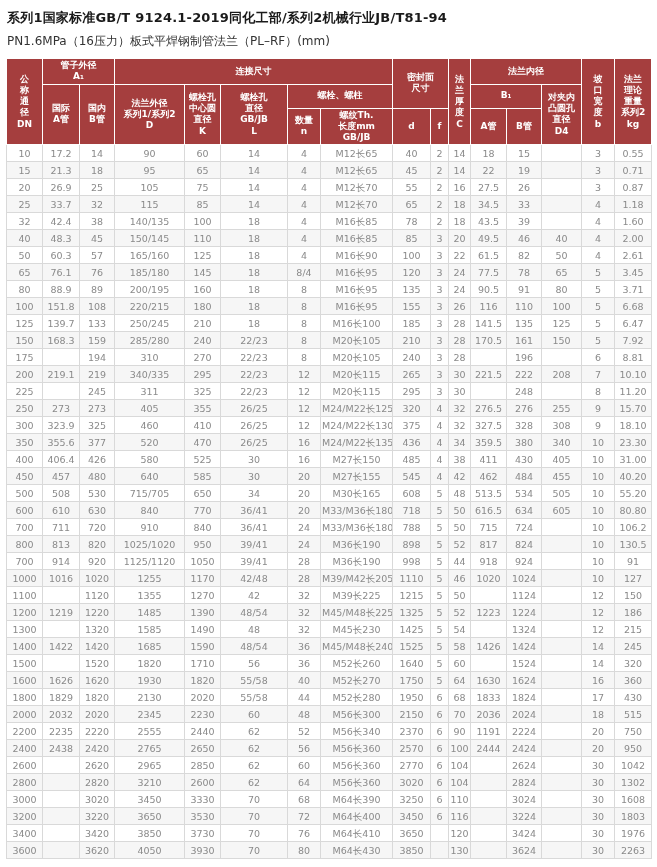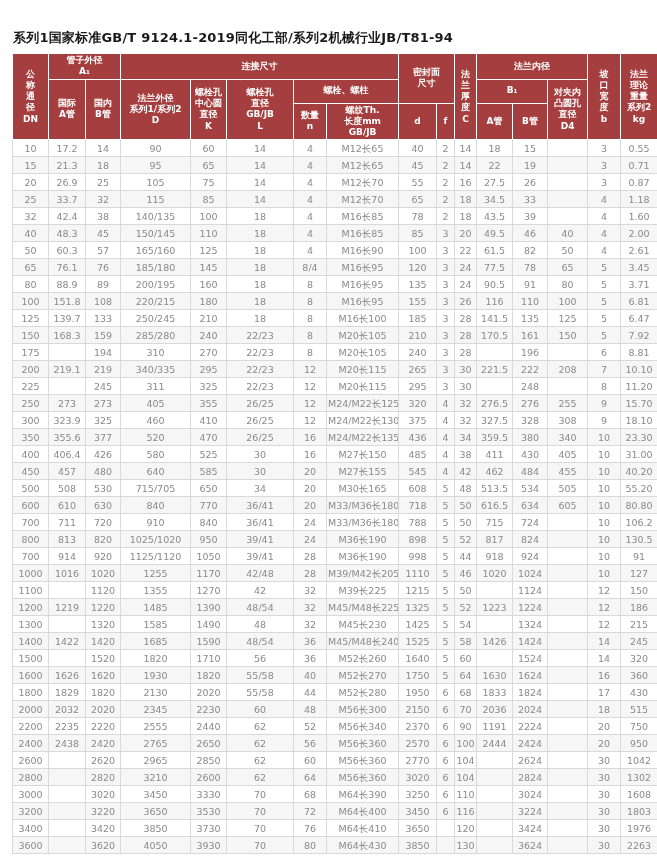--- a/index.html
+++ b/index.html
@@ -2,21 +2,21 @@
 <html><head>
 <meta charset="utf-8">
 <style>
   * { margin: 0; padding: 0; box-sizing: border-box; }
   html, body { background: #ffffff; }
   body {
     width: 657px; height: 867px;
     font-family: "DejaVu Sans", "Liberation Sans", sans-serif;
     overflow: hidden;
   }
-  .page { padding: 6px 6px 0 12px; margin-top: 20px; }
+  .page { padding: 6px 6px 0 6px; }
   .title {
     font-size: 13px; font-weight: bold; color: #1a1a1a;
     padding: 3px 0 6px 1px; letter-spacing: 0.2px;
   }
   .subtitle {
     font-size: 12px; font-weight: normal; color: #333333;
     padding: 0 0 8px 1px;
   }
   table.flange {
     width: 645px; table-layout: fixed; border-collapse: collapse;
@@ -40,20 +40,21 @@
     white-space: nowrap; overflow: hidden;
   }
   table.flange tbody tr.alt td { background: #f6f6f6; }
   table.flange tbody tr td:first-child { color: #8a8a8a; }
 </style>
 </head>
 <body>
 
 <div class="page">
   <div class="title">系列1国家标准GB/T 9124.1-2019同化工部/系列2机械行业JB/T81-94</div>
+  <div class="subtitle">PN1.6MPa（16压力）板式平焊钢制管法兰（PL–RF）(mm)</div>
 
   <table class="flange">
     <colgroup>
       <col style="width:36px">
         <col style="width:37px">
         <col style="width:35px">
       <col style="width:70px">
         <col style="width:36px">
         <col style="width:67px">
       <col style="width:33px">
@@ -303,21 +304,21 @@
           <td>18</td>
           <td>8</td>
           <td>M16长95</td>
           <td>155</td>
           <td>3</td>
           <td>26</td>
           <td>116</td>
           <td>110</td>
           <td>100</td>
           <td>5</td>
-          <td>6.81</td>
+          <td>6.68</td>
         </tr>
         <tr>
           <td>125</td>
           <td>139.7</td>
           <td>133</td>
           <td>250/245</td>
           <td>210</td>
           <td>18</td>
           <td>8</td>
           <td>M16长100</td>

